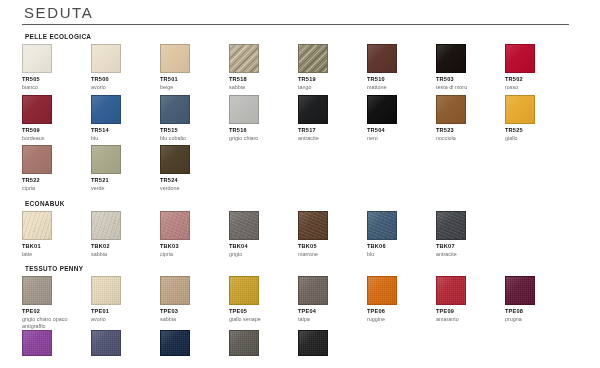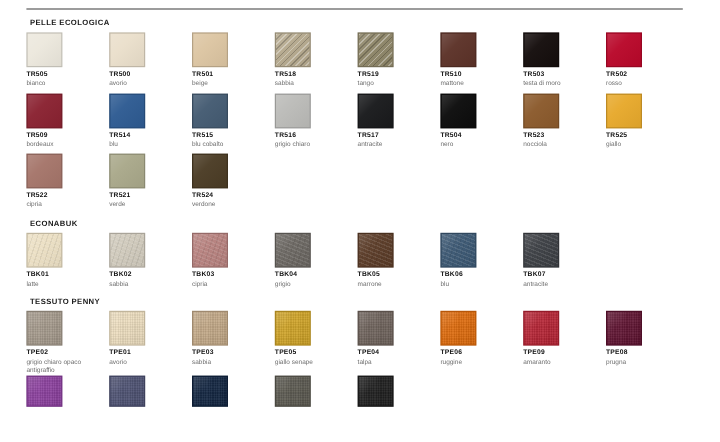--- a/index.html
+++ b/index.html
@@ -139,20 +139,21 @@
   .cut-row .chip {
     height: 26px;
   }
 </style>
 </head>
 <body>
 
 <div class="page">
 
   <div class="page-header">
+    <div class="page-title">SEDUTA</div>
     <div class="title-rule"></div>
   </div>
 
   <div id="sections-root">
       <div class="section">
         <div class="section-title">PELLE ECOLOGICA</div>
         <div class="swatch-grid">
           <div class="swatch-cell">
             <div class="chip" style="background-color: rgb(236, 232, 221);"></div>
             <div class="chip-code">TR505</div>

